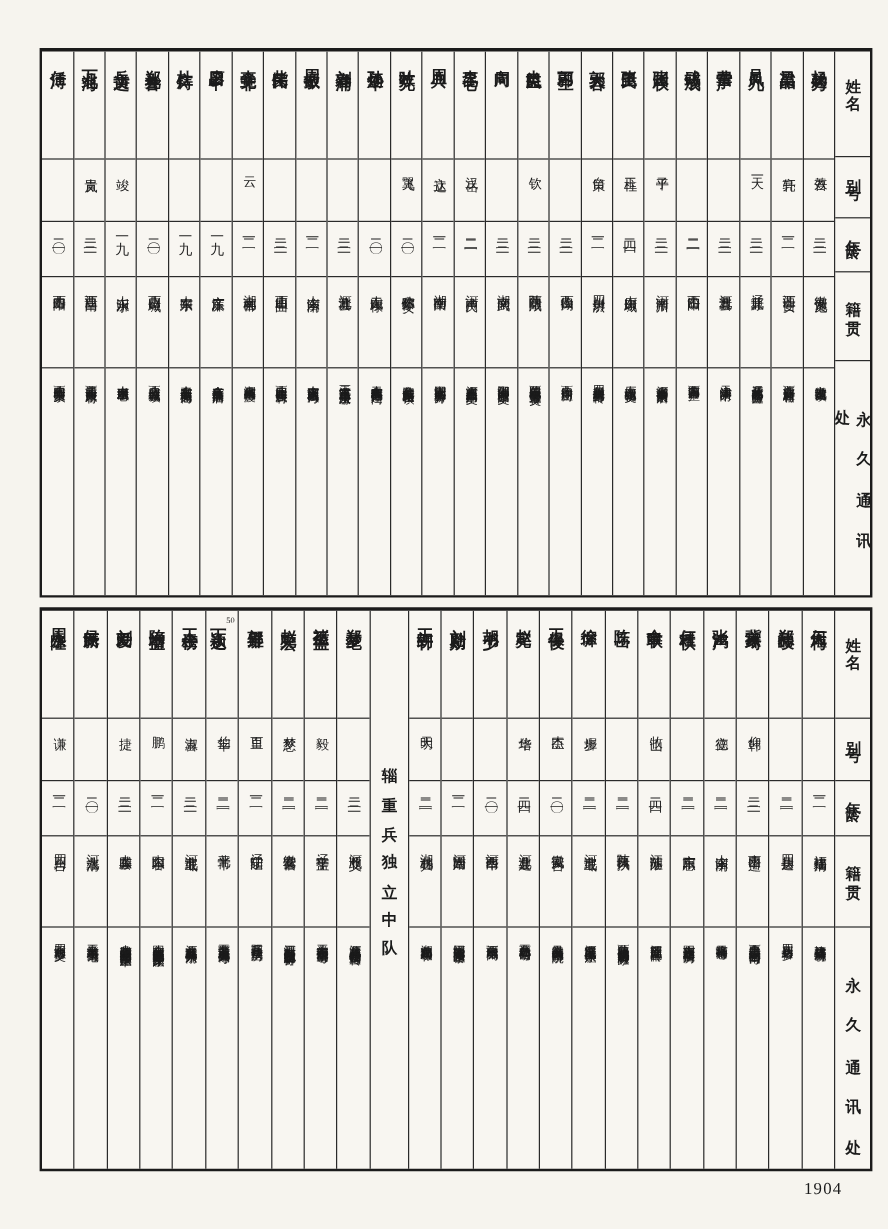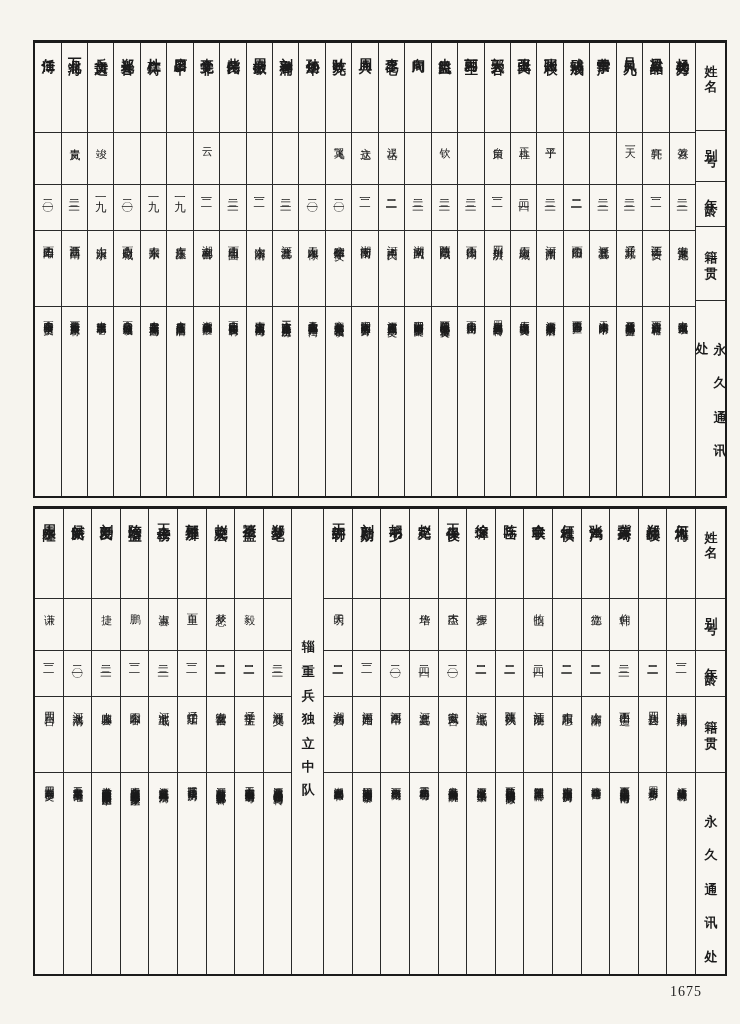--- a/index.html
+++ b/index.html
@@ -845,20 +845,38 @@
     </div>
     <div class="cell cell-native">
       <span class="vtext v-native">辽宁辽阳</span>
     </div>
     <div class="cell cell-address">
       <span class="vtext v-address">辽阳县西成堂药房</span>
     </div>
   </div>
       <div class="col person-col">
     <div class="cell cell-name">
+      <span class="vtext v-name">丁颖达</span>
+    <span class="name-note">50</span>
+        </div>
+    <div class="cell cell-alias">
+      <span class="vtext v-alias">伯莘</span>
+    </div>
+    <div class="cell cell-age">
+      <span class="vtext v-age">二二</span>
+    </div>
+    <div class="cell cell-native">
+      <span class="vtext v-native">北平市</span>
+    </div>
+    <div class="cell cell-address">
+      <span class="vtext v-address">北平市西城武衣库大乘寺一四号</span>
+    </div>
+  </div>
+      <div class="col person-col">
+    <div class="cell cell-name">
       <span class="vtext v-name">王金榜</span>
     </div>
     <div class="cell cell-alias">
       <span class="vtext v-alias">淑喜</span>
     </div>
     <div class="cell cell-age">
       <span class="vtext v-age">二三</span>
     </div>
     <div class="cell cell-native">
       <span class="vtext v-native">河北宝坻</span>
@@ -932,13 +950,13 @@
       <span class="vtext v-native">四川三台</span>
     </div>
     <div class="cell cell-address">
       <span class="vtext v-address">四川三台富顺乡交</span>
     </div>
   </div>
     </div>
 
 </div>
 
-<div class="page-number">1675</div>
+<div class="page-number">1904</div>
 
 </body></html>

